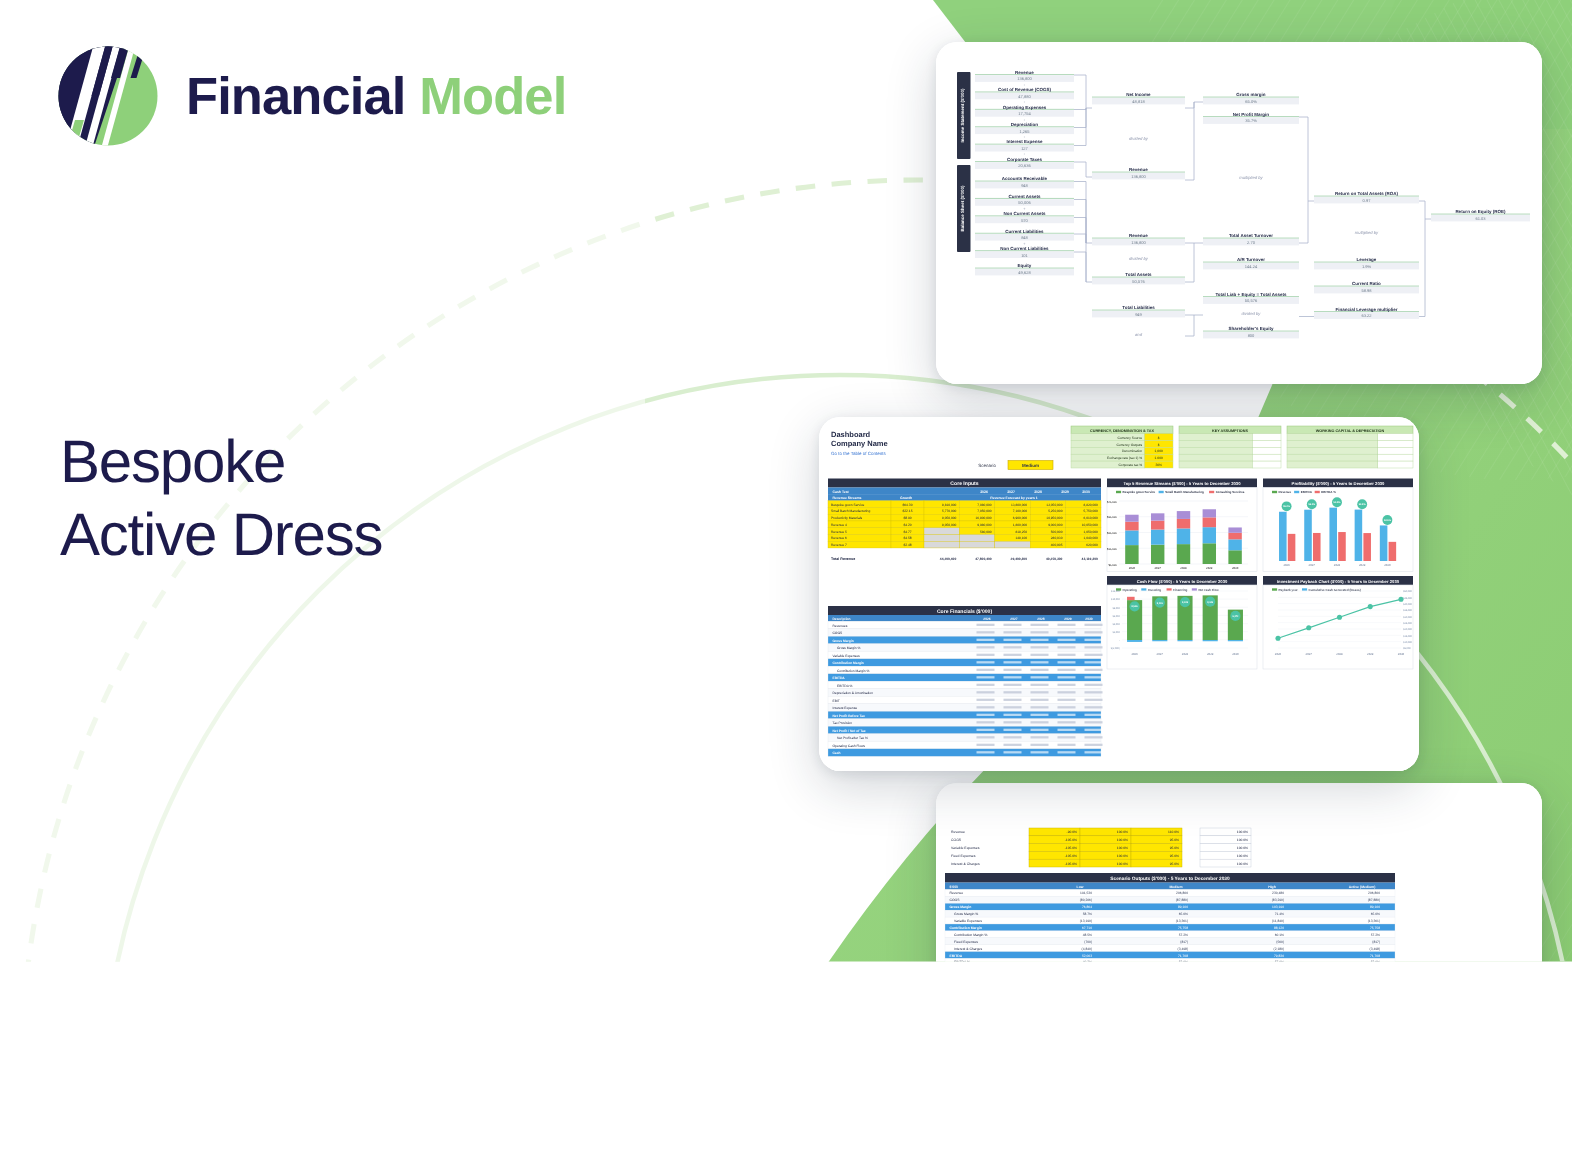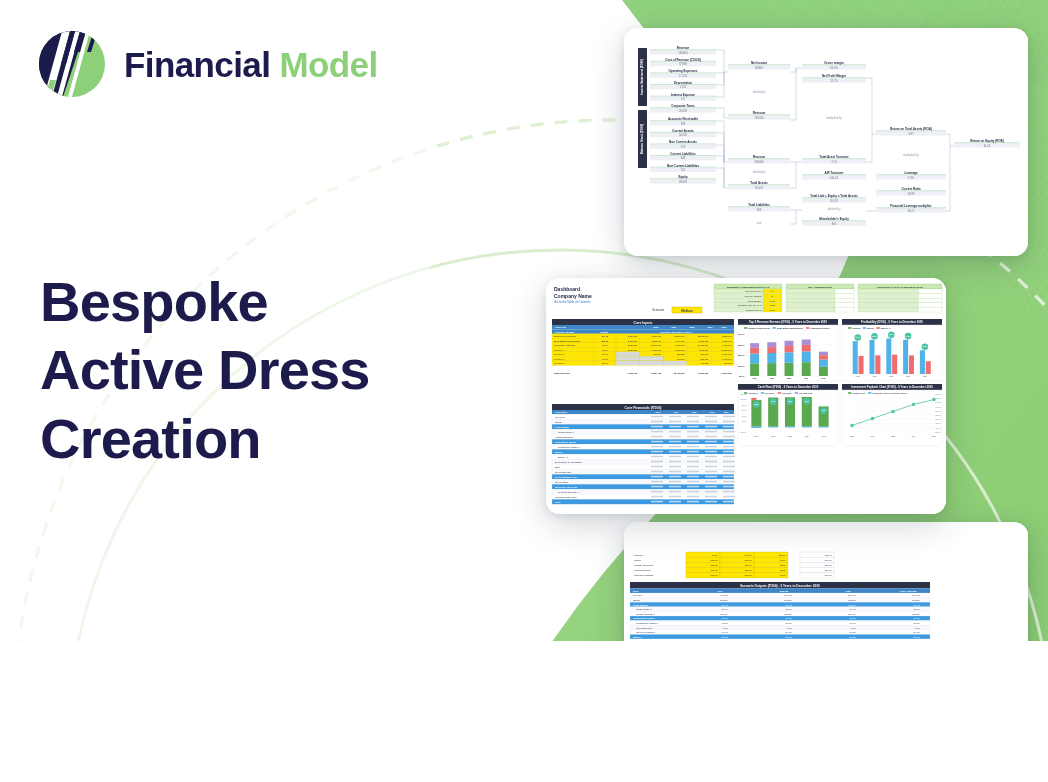--- a/index.html
+++ b/index.html
@@ -31,26 +31,26 @@
   .logo-word {
     font-size: 35px; font-weight: 700; letter-spacing: -0.6px;
     line-height: 1; white-space: nowrap;
   }
   .lw-a { color: #1d1b4c; }
   .lw-b { color: #8ed07a; }
   .lw-o-wrap { position: relative; display: inline-block; }
 
   
   .headline {
-    position: absolute; left: 40px; top: 268px;
+    position: absolute; left: 40px; top: 284px;
     width: 420px;
     z-index: 20;
     color: #1d1b4c;
-    font-size: 56px;
-    font-weight: 700;
+    font-size: 40px;
+    font-weight: 400;
     line-height: 1.22;
     letter-spacing: -0.8px;
   }
 
   
   .app-icons {
     position: absolute; left: 36px; top: 663px;
     display: flex; gap: 30px; align-items: flex-start;
     z-index: 20;
   }
@@ -153,21 +153,20 @@
       </g>
     </svg>
     <div class="logo-word">
       <span class="lw-a">Financial</span><span>&nbsp;</span><span class="lw-b lw-o-wrap"><span>Model</span></span>
     </div>
   </div>
 
   <div class="headline">
     <div>Bespoke</div>
     <div>Active Dress</div>
-    <div>Creation</div>
   </div>
 
   <div class="app-icons">
     <svg class="app-ico" viewBox="0 0 88 88">
       <rect x="22" y="7" width="59" height="74" rx="3" fill="#21a366"></rect>
       <rect x="22" y="7" width="29" height="24" fill="#33c481"></rect>
       <rect x="51" y="7" width="30" height="24" fill="#36cf8d"></rect>
       <rect x="22" y="31" width="29" height="25" fill="#107c41"></rect>
       <rect x="51" y="31" width="30" height="25" fill="#21a366"></rect>
       <rect x="22" y="56" width="29" height="25" fill="#0b5e34"></rect>

